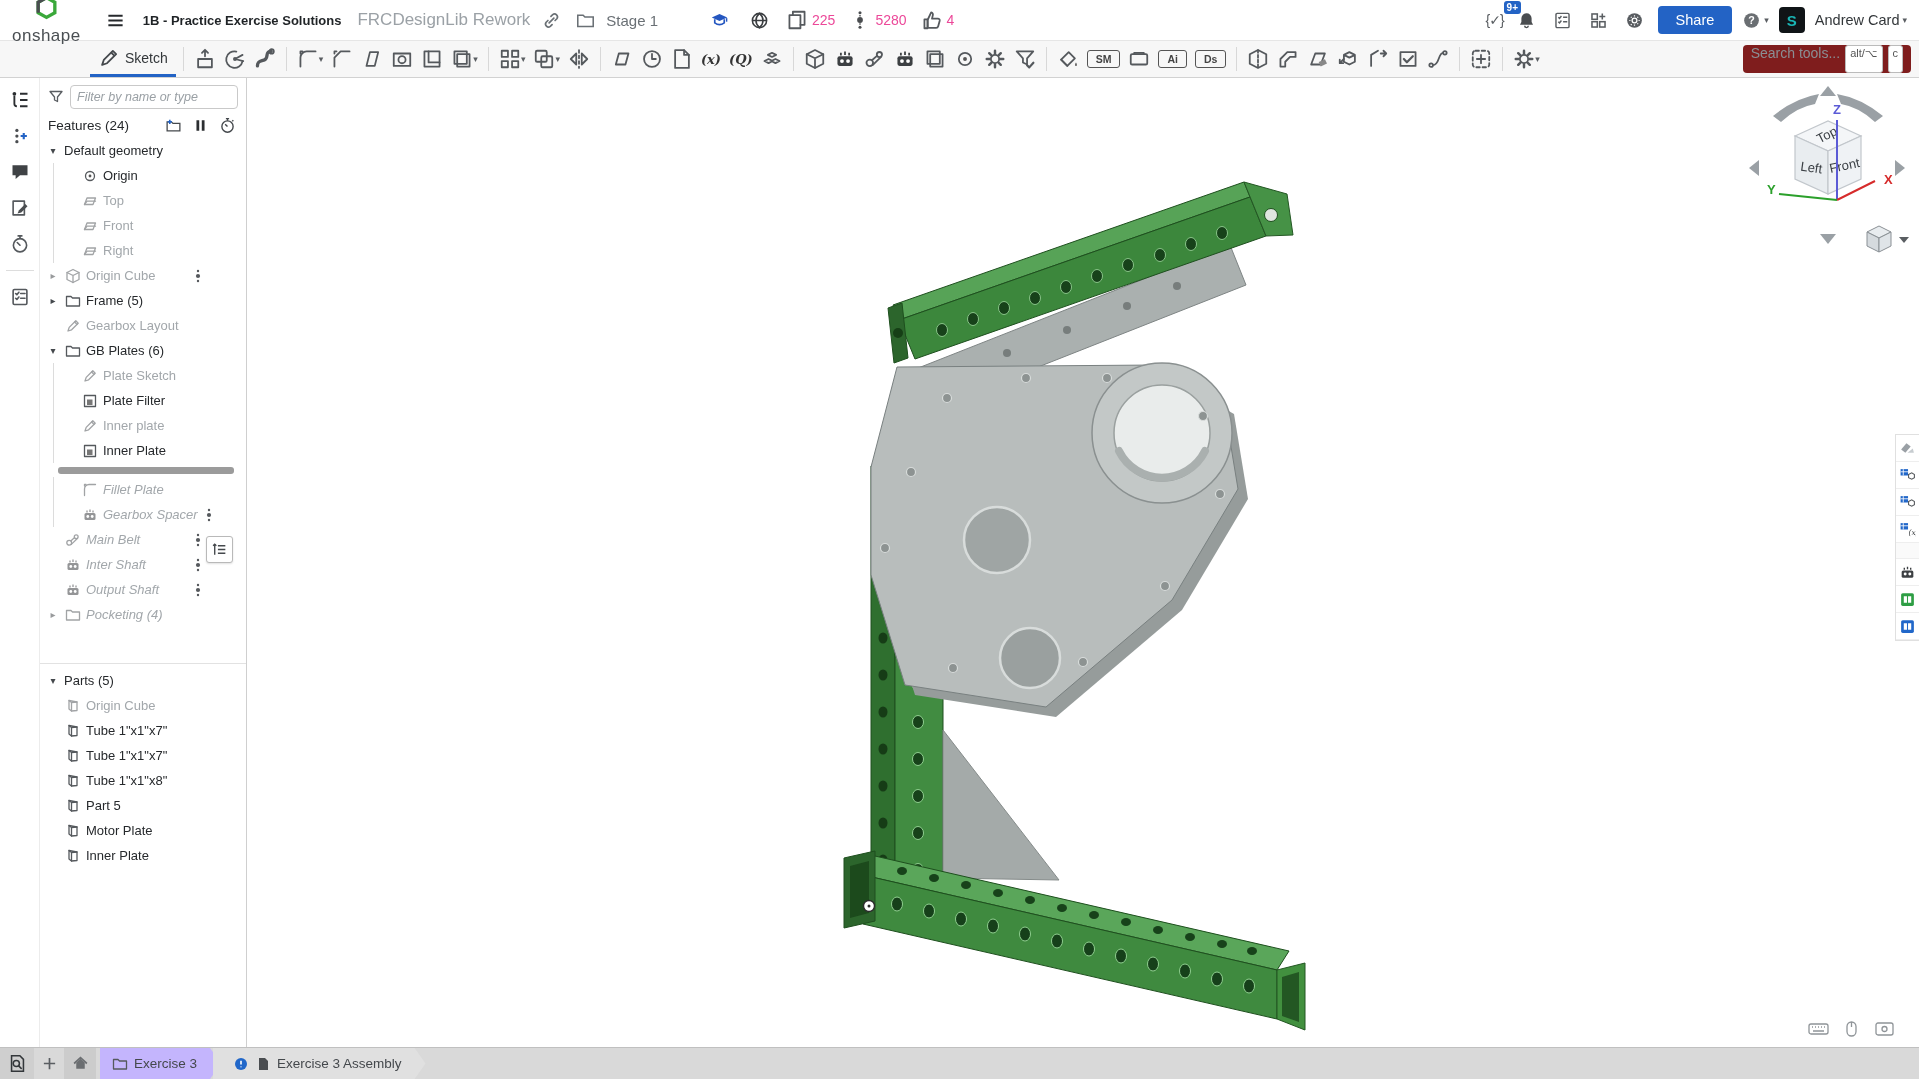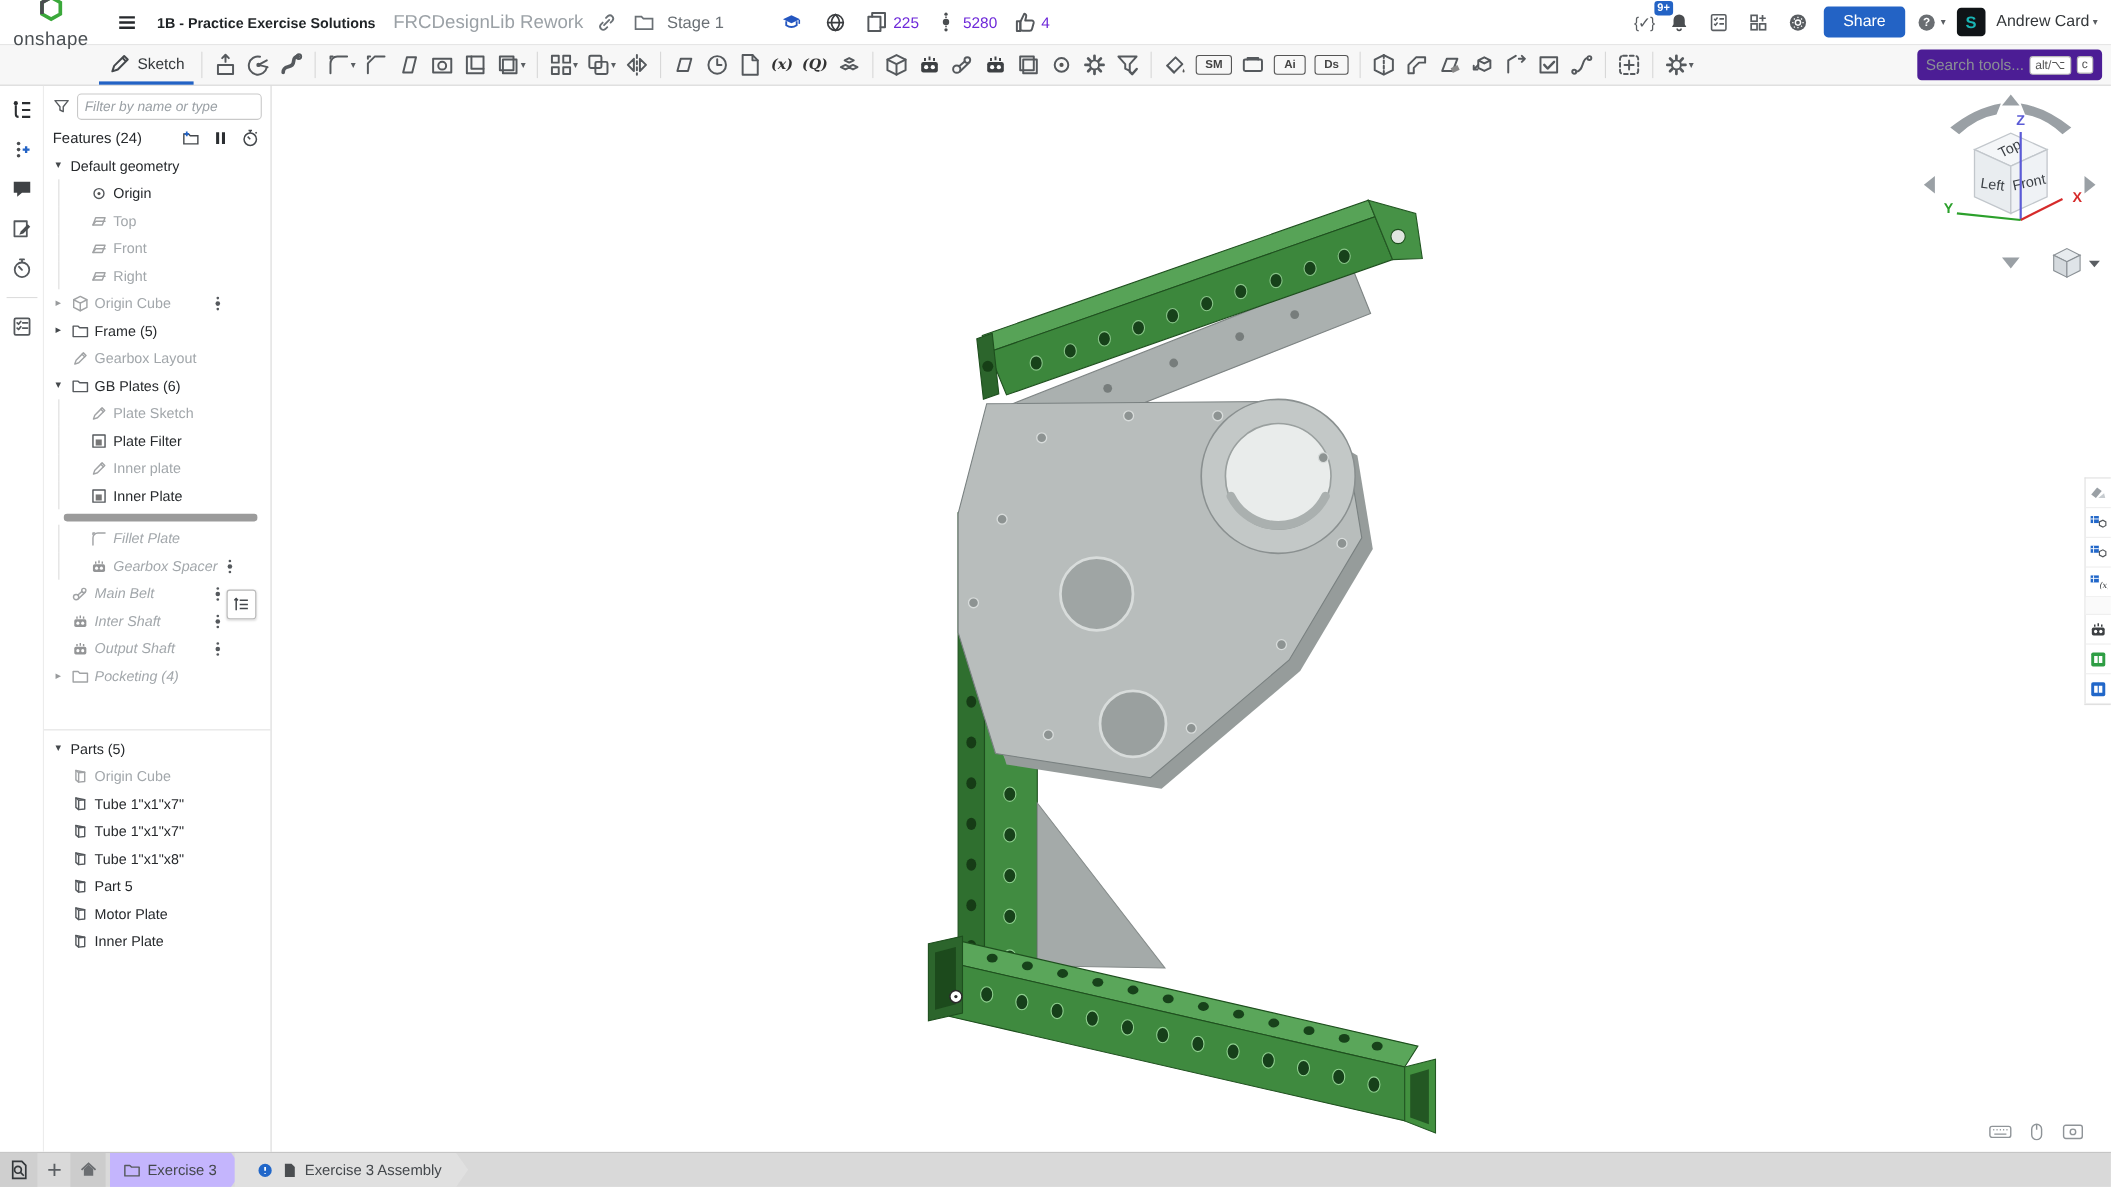--- a/index.html
+++ b/index.html
@@ -12,39 +12,39 @@
   .topbar { height:40px; display:flex; align-items:center; padding:0 12px; background:#fff; gap:8px; }
   .brand { display:flex; align-items:center; gap:6px;flex-direction:column; }
   .brand-name { font-size:17px; color:#4a4f53; letter-spacing:.5px; }
   .hamburger { margin-left:14px; }
   .doc-title { font-size:13px; font-weight:bold; color:#1f2326; margin-left:6px; white-space:nowrap; }
   .doc-sub { font-size:17px; color:#9ba1a6; margin-left:8px; white-space:nowrap; }
   .stage { font-size:15px; color:#6a7075; }
   .tb-ic { display:flex; align-items:center; justify-content:center; width:26px; height:26px; }
   .tb-ic svg { width:19px; height:19px; }
   .stats { display:flex; align-items:center; gap:14px; margin-left:40px; }
-  .stat { display:flex; align-items:center; gap:4px; font-size:14px; color:#6d28d9; }
+  .stat { display:flex; align-items:center; gap:4px; font-size:14px; color:#ec4899; }
   .right-group { margin-left:auto; display:flex; align-items:center; gap:10px; }
   .braces-check { font-size:14px; color:#5a5e62; letter-spacing:-1px; }
   .bell-wrap { position:relative; }
   .bell-badge { position:absolute; top:-6px; left:-10px; background:#2363c5; color:#fff; font-size:10px; font-weight:bold; border-radius:3px; padding:1px 3px; }
   .share-btn { background:#2363c5; color:#fff; border:none; border-radius:4px; font-size:14.5px; padding:6px 18px; font-family:inherit; }
   .help-wrap, .user-wrap { display:flex; align-items:center; gap:3px; }
   .caret { font-size:9px; color:#5a5e62; }
   .avatar { width:26px; height:26px; border-radius:4px; background:#101417; display:flex; align-items:center; justify-content:center; color:#19b5b5; font-weight:bold; font-size:15px; }
   .user-name { font-size:14.5px; color:#33373a; }
 
   
   .toolbar { height:38px; background:#f7f7f7; border-top:1px solid #e6e6e6; border-bottom:1px solid #d2d2d2; display:flex; align-items:center; padding:0 8px 0 90px; gap:2px; }
   .sketch-btn { display:flex; align-items:center; gap:5px; padding:0 8px; height:36px; border-bottom:3px solid #2363c5; font-size:14px; color:#33373a; }
   .tbtn { display:flex; align-items:center; padding:2px 3px; border-radius:3px; }
   .tsep { width:1px; height:24px; background:#d8d8d8; margin:0 5px; }
   .tbadge { border:1.5px solid #555; border-radius:3px; font-size:10.5px; font-weight:bold; color:#444; padding:2px 8px; }
   .ttext { font-size:13px; font-style:italic; font-weight:bold; color:#333; font-family:"DejaVu Serif",serif; }
-  .search-tools { margin-left:auto; background:#4c1d95; border-radius:4px; height:28px; display:flex; align-items:center; gap:5px; padding:0 8px; }
+  .search-tools { margin-left:auto; background:#7f1d1d; border-radius:4px; height:28px; display:flex; gap:5px; padding:0 8px; }
   .search-tools .lbl { font-size:14px; color:#8a8f94; }
   .kbd { background:#fff; border:1px solid #bbb; border-radius:3px; font-size:11px; color:#555; padding:1px 4px; }
 
   
   #main { display:flex; height:969px; position:relative;justify-content:flex-end; }
   .lstrip { width:40px; background:#fff; border-right:1px solid #ececec; display:flex; flex-direction:column; align-items:center; padding-top:12px; gap:16px; }
   .lstrip .ic svg { width:20px; height:20px; }
   .strip-sep { width:28px; height:1px; background:#ddd; }
 
   .panel { width:207px; background:#fff; border-right:1px solid #cfcfcf; display:flex; flex-direction:column; font-size:13px; }

